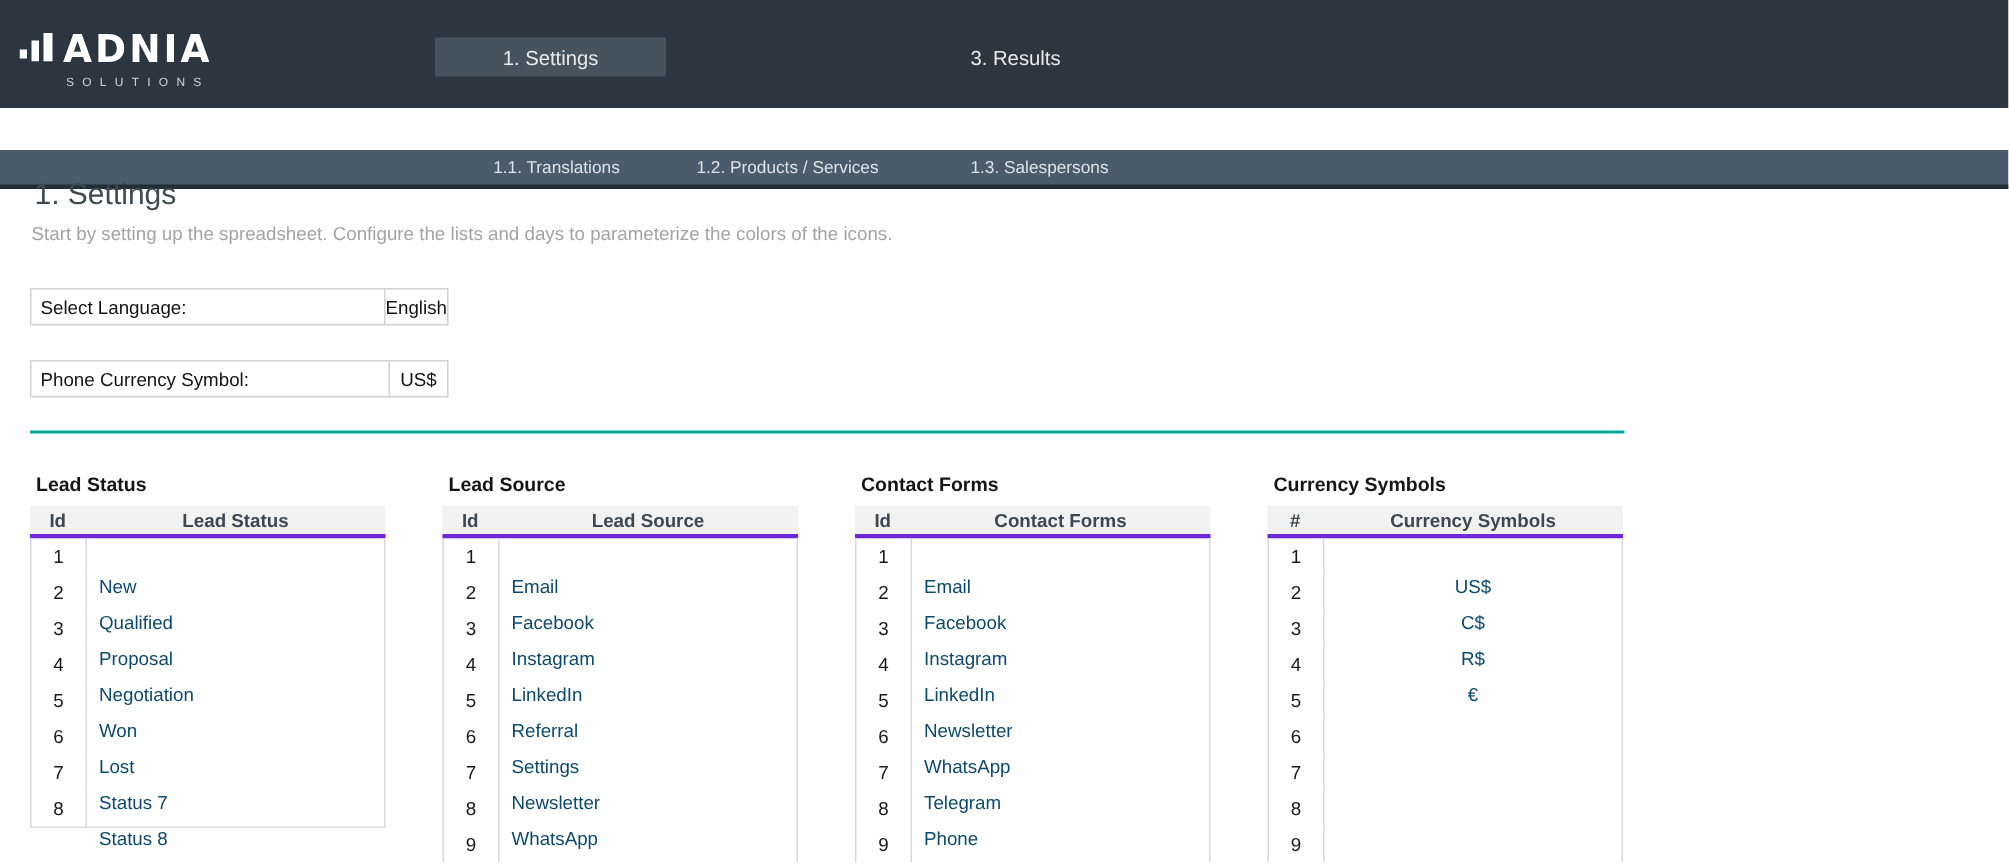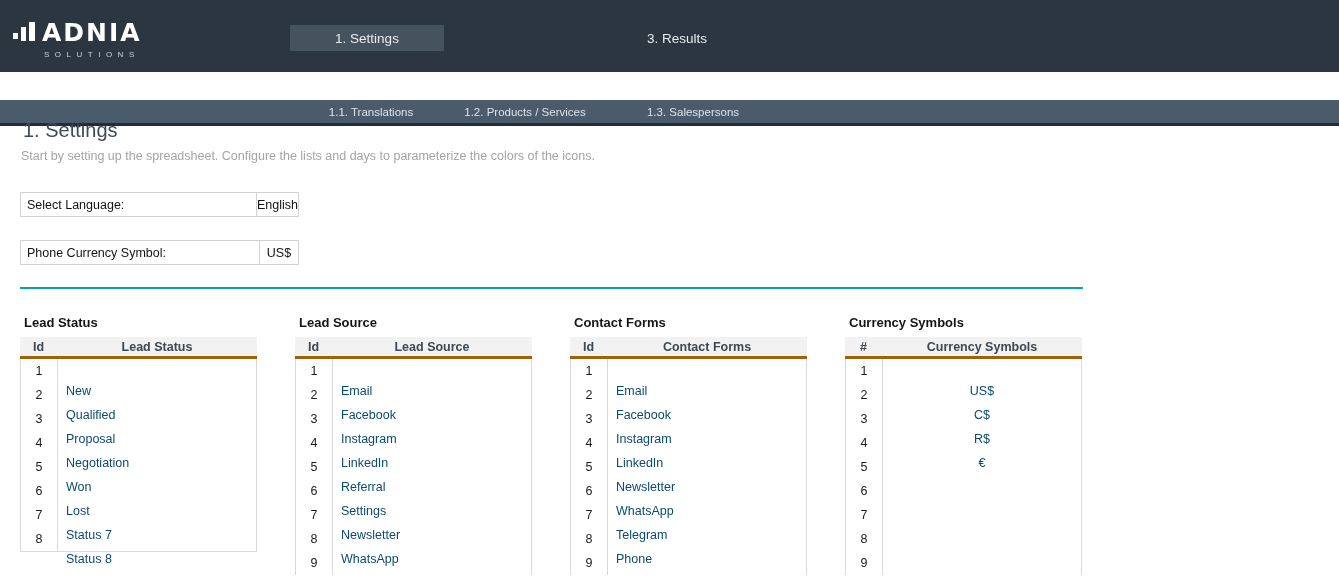--- a/index.html
+++ b/index.html
@@ -49,21 +49,21 @@
     border-left:1px solid #d2d2d2;font-size:12.5px;color:#141414;cursor:pointer;}
 
   
   .divider{position:absolute;left:20px;top:287px;width:1063px;height:2px;background:var(--accent-teal);}
 
   
   .tbl{position:absolute;top:315px;width:237px;}
   .tbl-0{left:20px;} .tbl-1{left:295px;} .tbl-2{left:570px;} .tbl-3{left:845px;}
   .tbl-title{font-size:13px;font-weight:700;color:#151515;padding-left:4px;height:22px;}
   .t-head{display:flex;height:22px;background:var(--table-header-bg);
-    border-bottom:3px solid #a16207;align-items:center;}
+    border-bottom:3px solid #6d28d9;align-items:center;}
   .t-head .hc-id{width:37px;text-align:center;font-weight:700;font-size:12.5px;color:#3d4852;}
   .t-head .hc-val{flex:1;text-align:center;font-weight:700;font-size:12.5px;color:#3d4852;}
   .t-body{border-left:1px solid #d9d9d9;border-right:1px solid #d9d9d9;background:#fff;}
   .tbl.closed .t-body{border-bottom:1px solid #d9d9d9;}
   .t-row{display:flex;height:24px;align-items:center;}
   .c-id{width:37px;text-align:center;font-size:12.5px;color:#1a1a1a;
     border-right:1px solid #d9d9d9;height:24px;line-height:24px;}
   .c-val{flex:1;font-size:12.5px;color:#0c4a6e;padding-left:8px;height:24px;line-height:24px;margin-top:39px;}
   .tbl.center-vals .c-val{padding-left:0;text-align:center;}
 </style>

